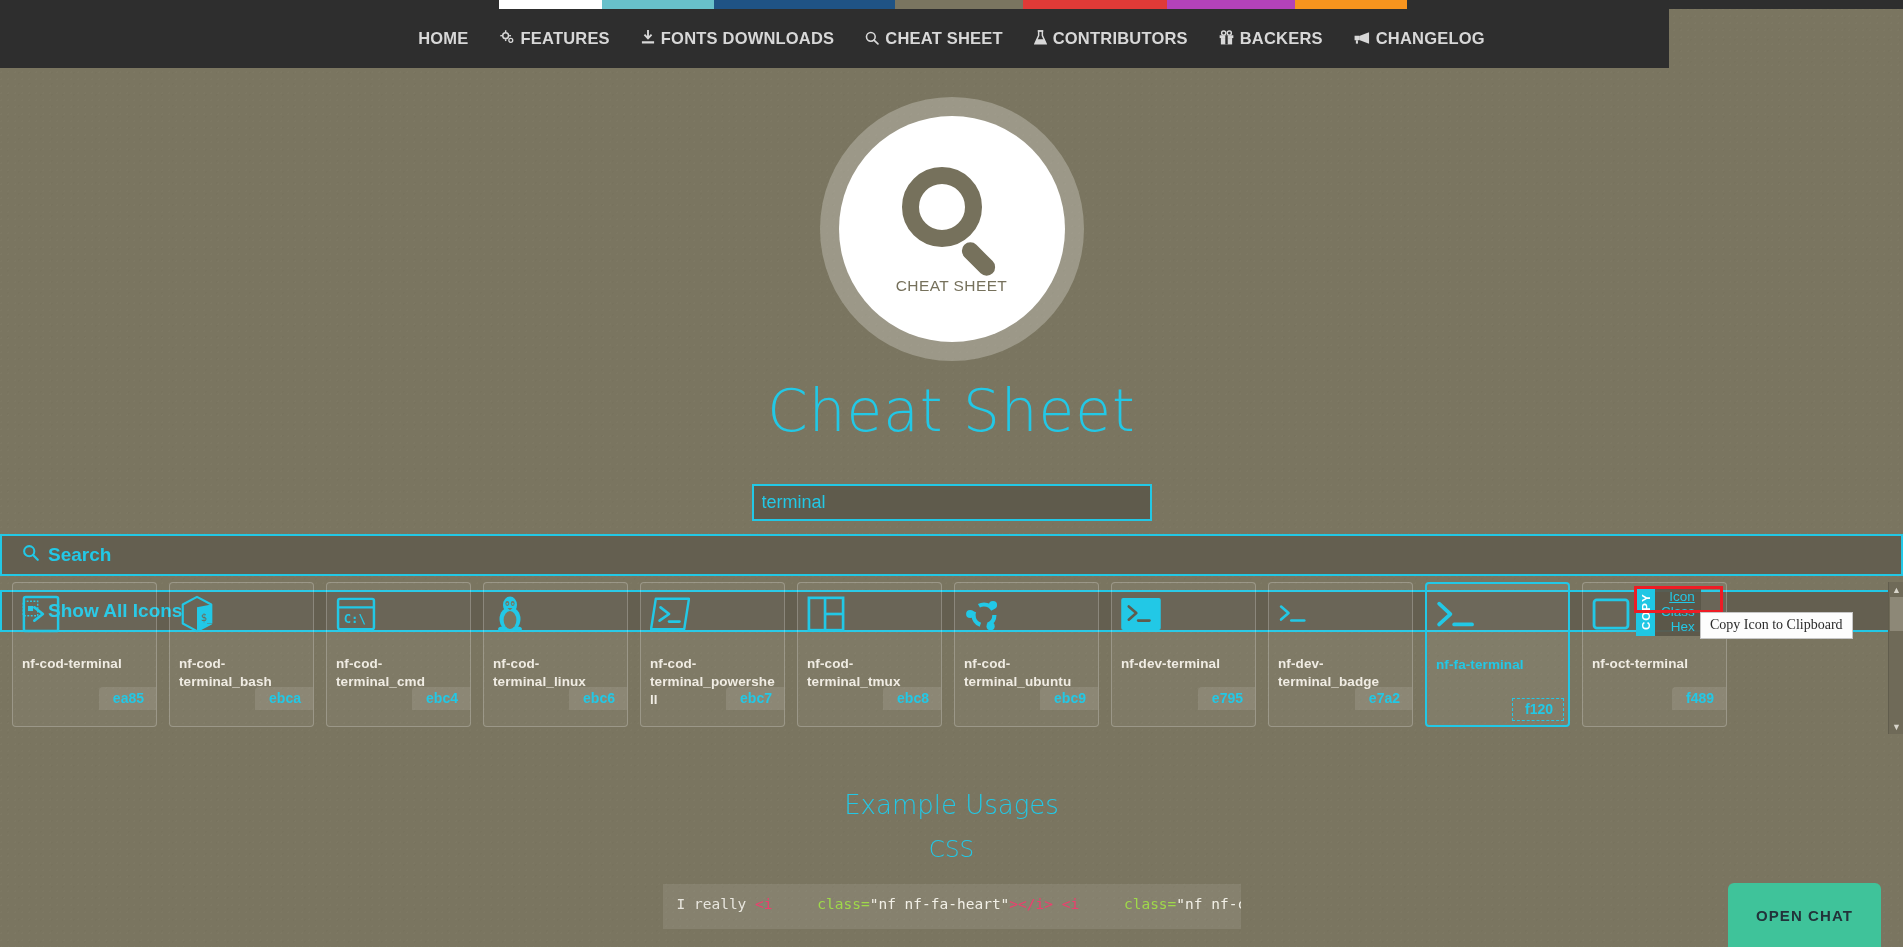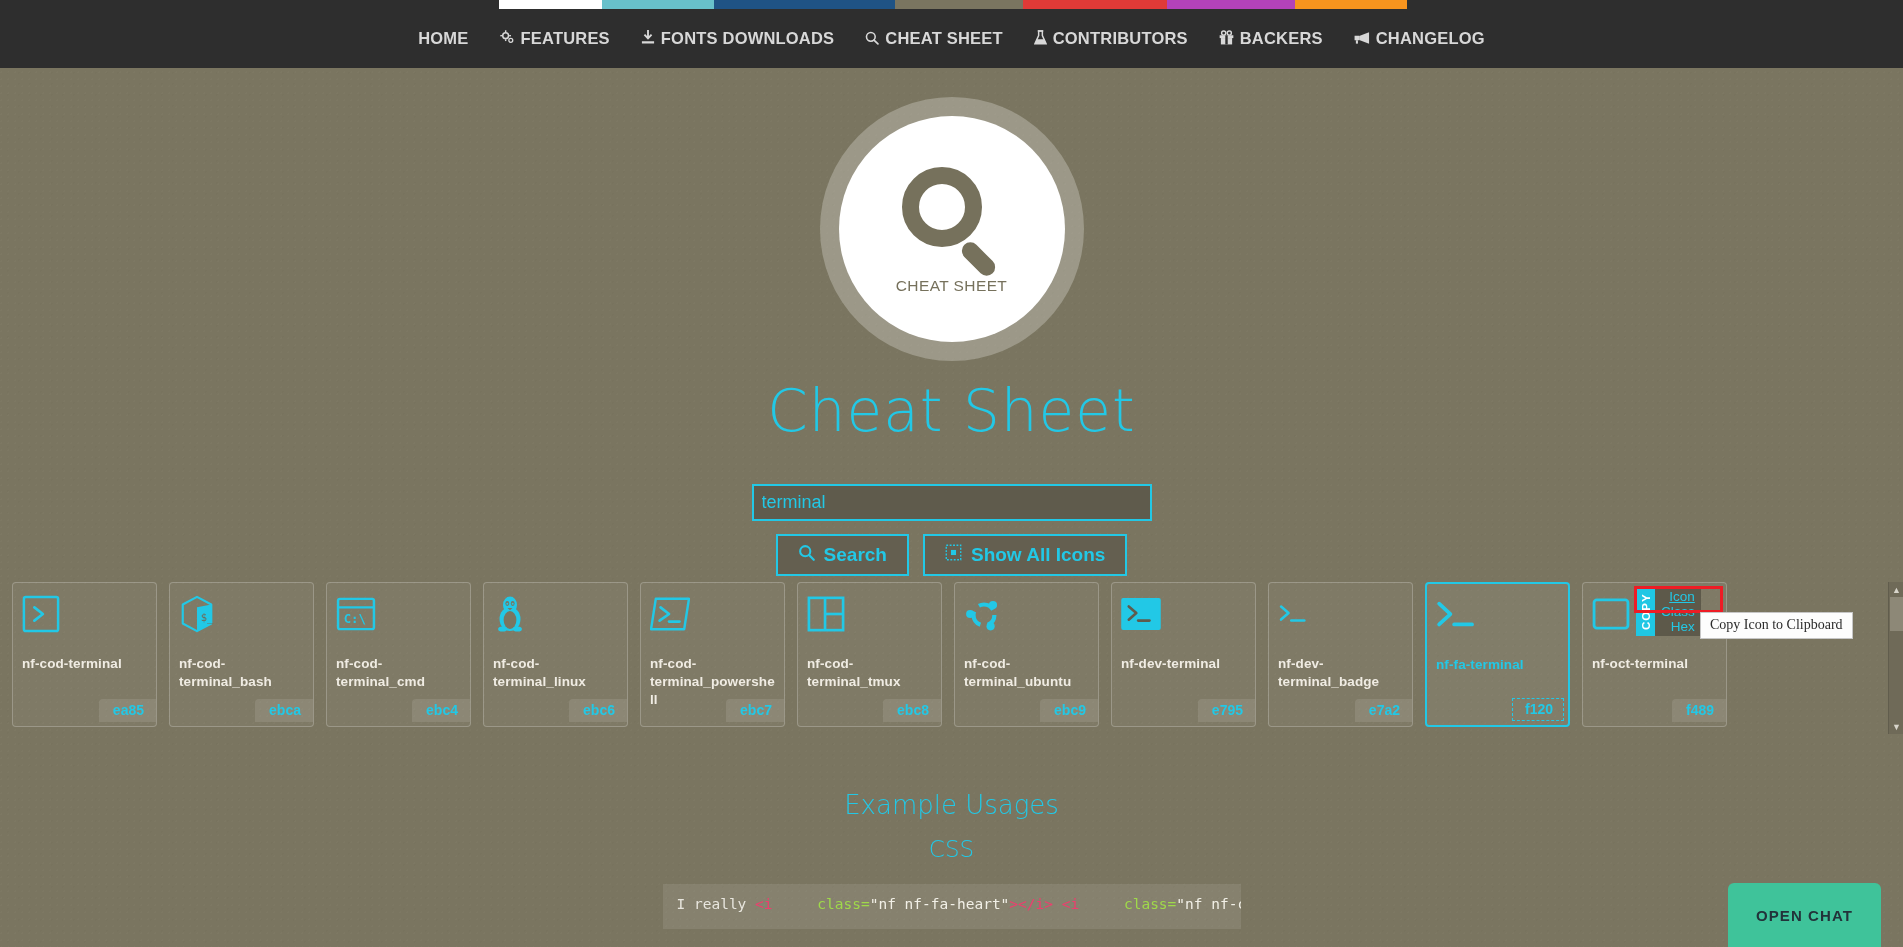--- a/index.html
+++ b/index.html
@@ -16,21 +16,21 @@
       radial-gradient(circle at 20% 30%, rgba(255,255,255,0.018) 0 1px, transparent 1px),
       radial-gradient(circle at 70% 60%, rgba(0,0,0,0.02) 0 1px, transparent 1px),
       linear-gradient(#7a7560, #7a7560);
     background-size: 7px 7px, 11px 11px, 100% 100%;
     color: #fff;
     position: relative;
   }
 
   
   #topbar {
-    position: absolute; top: 0; left: 0; width: 1903px; height: 68px;
+    position: absolute; top: 0; left: 0; width: 1669px; height: 68px;
     background: #2e2e2e;
   }
   #colorstrip {
     position: absolute; top: 0; left: 0; width: 1903px; height: 9px;
     display: flex;
   }
   #colorstrip .seg { height: 9px; }
 
   #nav {
     position: absolute; top: 9px; left: 0; width: 1903px; height: 59px;
@@ -98,21 +98,21 @@
     background: #5f5b4c;
     border: 2px solid #22c8e6;
     color: #22c8e6;
     font-size: 18px;
     padding: 0 8px;
     outline: none;
     font-family: "Liberation Sans", sans-serif;
   }
   #btn-row {
     margin-top: 13px;
-    display: flex; justify-content: center; gap: 14px;
+    display: flex; justify-content: center; gap: 14px; flex-direction: column;
   }
   .hero-btn {
     background: #645f50;
     border: 2px solid #22c8e6;
     color: #22c8e6;
     font-size: 19px; font-weight: bold;
     padding: 8px 20px;
     display: flex; align-items: center; gap: 9px;
     cursor: pointer;
     font-family: "Liberation Sans", sans-serif;
@@ -152,21 +152,21 @@
   .card-name {
     margin-top: 20px;
     font-size: 13.5px; font-weight: bold;
     color: #f0ece3;
     line-height: 1.32;
     word-break: break-word;
     letter-spacing: 0.1px;
   }
   .card.selected .card-name { color: #22c8e6; }
   .card-hex {
-    position: absolute; right: 0; bottom: 4px;
+    position: absolute; right: 0; bottom: 16px;
     background: rgba(255,255,255,0.10);
     color: #22c8e6;
     font-size: 14px; font-weight: bold;
     padding: 3px 12px 4px 14px;
     border-top-left-radius: 4px;
   }
   .card.selected .card-hex {
     background: transparent;
     border: 1px dashed #22c8e6;
     right: 4px; bottom: 4px;

